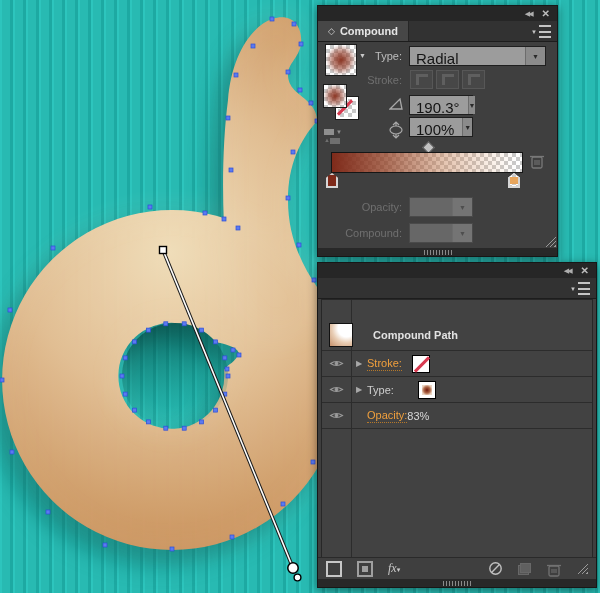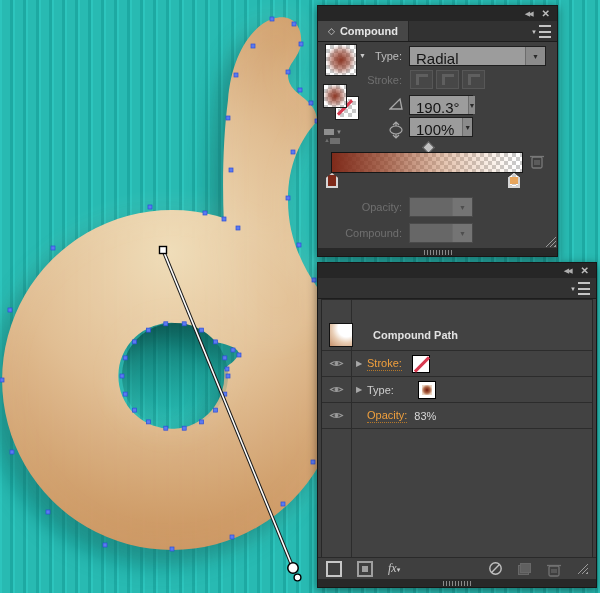--- a/index.html
+++ b/index.html
@@ -366,21 +366,21 @@
 
       <div class="arow" style="height:25px;">
         <span class="eyecell">
           <svg width="15" height="9">
               <path d="M1.5 4.5 Q7.5 0.5 13.5 4.5 Q7.5 8.5 1.5 4.5 Z" fill="none" stroke="#9a9a9a" stroke-width="1.2"></path>
               <circle cx="7.5" cy="4.5" r="1.8" fill="#9a9a9a"></circle>
             </svg>
         </span>
         <span class="tri"></span>
         <span class="olink">Opacity:</span>
-        <span style="margin-left:7px;font-size:11px;color:#d8d8d8;">83%</span>
+        <span style="font-size:11px;color:#d8d8d8;">83%</span>
       </div>
     </div>
 
     <div class="iconbar">
       <span class="sqO"></span>
       <span class="sqF">
           <i></i>
         </span>
       <span class="fx"><span>fx</span><small>▾</small></span>
       <svg width="15" height="15" style="margin-left:auto;">

